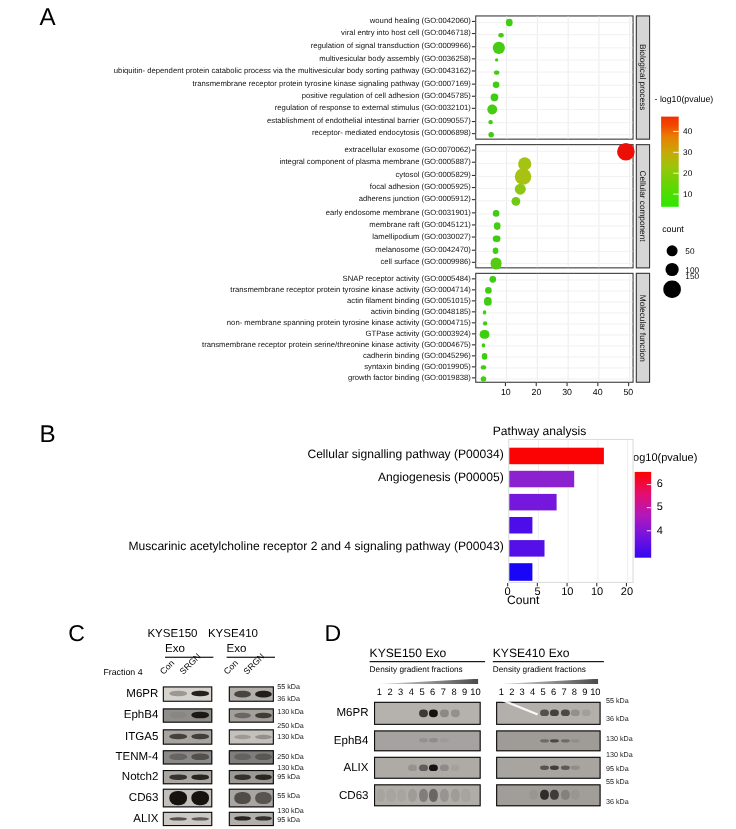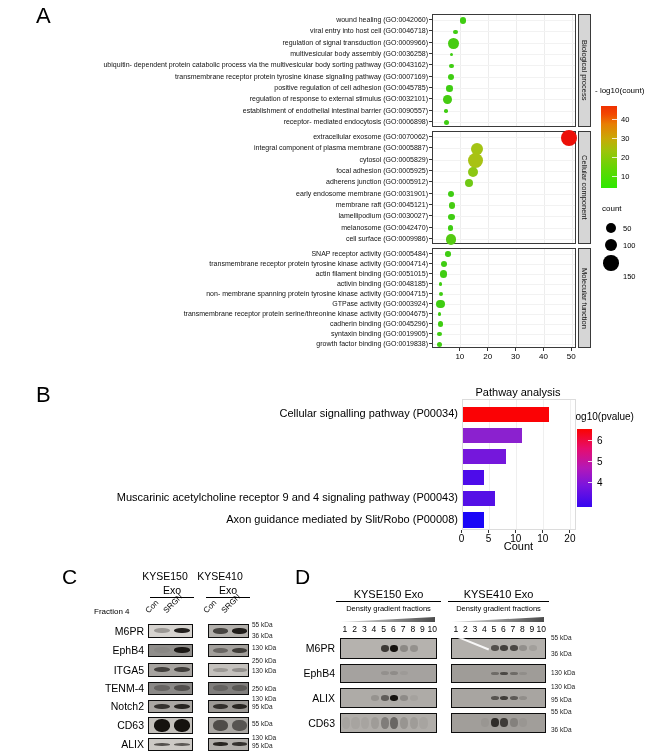--- a/index.html
+++ b/index.html
@@ -2,34 +2,34 @@
 <html><head>
 <meta charset="utf-8">
 <style>
   * { margin:0; padding:0; box-sizing:border-box; }
   html,body { background:#ffffff; }
   body { width:669px; height:754px; position:relative; overflow:hidden;
          font-family:"Liberation Sans", sans-serif; color:#000; }
   #fig { position:absolute; left:0; top:0; width:669px; height:754px; background:#fff; }
   .abs { position:absolute; }
   .panel-letter { font-size:22px; font-weight:400; color:#000; }
-  .ctr { text-align:center; }
+  .ctr { }
   .und { border-bottom:1.5px solid #000; padding-bottom:1px; }
 </style>
 </head>
 <body>
 
 <div id="fig">
 
   <div class="abs panel-letter" style="left:36px; top:3px;">A</div>
   <div class="abs panel-letter" style="left:36px; top:382px;">B</div>
   <div class="abs panel-letter" style="left:62px; top:565px; font-size:21px;">C</div>
   <div class="abs panel-letter" style="left:295px; top:565px; font-size:21px;">D</div>
 
-  <div class="abs" style="left:595px; top:86px; font-size:8px;">- log10(count)</div>
+  <div class="abs" style="left:595px; top:86px; font-size:8px;">- log10(pvalue)</div>
   <div class="abs" style="left:602px; top:204px; font-size:8px;">count</div>
 
   <div class="abs ctr" style="left:448px; top:386px; width:140px; font-size:11px;">Pathway analysis</div>
   <div class="abs ctr" style="left:461px; top:540px; width:115px; font-size:11px;">Count</div>
   <div class="abs" style="left:570px; top:411px; font-size:10px;">-log10(pvalue)</div>
 
   <div class="abs ctr" style="left:134px; top:570px; width:62px; font-size:10.5px;">KYSE150</div>
   <div class="abs ctr" style="left:189px; top:570px; width:62px; font-size:10.5px;">KYSE410</div>
   <div class="abs ctr und" style="left:150px; top:584px; width:44px; font-size:10.5px;">Exo</div>
   <div class="abs ctr und" style="left:206px; top:584px; width:44px; font-size:10.5px;">Exo</div>
@@ -206,36 +206,36 @@
     <div style="position: absolute; left: 621px; top: 134.16px; font-size: 7.5px;">30</div>
     <div style="position: absolute; left: 612px; top: 156.83px; width: 5px; height: 1px; background: rgb(255, 255, 255); opacity: 0.8;"></div>
     <div style="position: absolute; left: 621px; top: 152.83px; font-size: 7.5px;">20</div>
     <div style="position: absolute; left: 612px; top: 175.5px; width: 5px; height: 1px; background: rgb(255, 255, 255); opacity: 0.8;"></div>
     <div style="position: absolute; left: 621px; top: 171.5px; font-size: 7.5px;">10</div>
     <div style="position: absolute; left: 606px; top: 223px; width: 10px; height: 10px; border-radius: 50%; background: rgb(0, 0, 0);"></div>
     <div style="position: absolute; left: 623px; top: 223.5px; font-size: 7.5px;">50</div>
     <div style="position: absolute; left: 604.7px; top: 238.7px; width: 12.6px; height: 12.6px; border-radius: 50%; background: rgb(0, 0, 0);"></div>
     <div style="position: absolute; left: 623px; top: 240.5px; font-size: 7.5px;">100</div>
     <div style="position: absolute; left: 603.3px; top: 255.3px; width: 15.4px; height: 15.4px; border-radius: 50%; background: rgb(0, 0, 0);"></div>
-    <div style="position: absolute; left: 623px; top: 272px; font-size: 7.5px;">150</div>
+    <div style="position: absolute; left: 623px; top: 247px; font-size: 7.5px;">150</div>
     <div style="position: absolute; left: 461.5px; top: 399px; width: 114px; height: 131px; background: rgb(255, 255, 255); border: 1px solid rgb(220, 220, 220);">
       <div style="position: absolute; left: 26.6px; top: 0px; width: 1px; height: 100%; background: rgb(239, 239, 239);"></div>
       <div style="position: absolute; left: 53.7px; top: 0px; width: 1px; height: 100%; background: rgb(239, 239, 239);"></div>
       <div style="position: absolute; left: 80.8px; top: 0px; width: 1px; height: 100%; background: rgb(239, 239, 239);"></div>
       <div style="position: absolute; left: 107.9px; top: 0px; width: 1px; height: 100%; background: rgb(239, 239, 239);"></div>
       <div style="position: absolute; left: 0px; top: 6.5px; width: 86.72px; height: 15.5px; background: rgb(251, 2, 5);"></div>
       <div style="position: absolute; left: 0px; top: 27.6px; width: 59.62px; height: 15.5px; background: rgb(139, 33, 207);"></div>
       <div style="position: absolute; left: 0px; top: 48.7px; width: 43.36px; height: 15.5px; background: rgb(117, 23, 220);"></div>
       <div style="position: absolute; left: 0px; top: 69.8px; width: 21.68px; height: 15.5px; background: rgb(77, 12, 234);"></div>
       <div style="position: absolute; left: 0px; top: 90.9px; width: 32.52px; height: 15.5px; background: rgb(84, 16, 230);"></div>
       <div style="position: absolute; left: 0px; top: 112px; width: 21.68px; height: 15.5px; background: rgb(26, 6, 247);"></div>
     </div>
     <div style="position: absolute; left: 0px; top: 407px; width: 458px; text-align: right; font-size: 11px; white-space: nowrap; color: rgb(0, 0, 0);">Cellular signalling pathway (P00034)</div>
-    <div style="position: absolute; left: 0px; top: 491.4px; width: 458px; text-align: right; font-size: 11px; white-space: nowrap; color: rgb(0, 0, 0);">Muscarinic acetylcholine receptor 9 and 4 signaling pathway (P00043)</div>
-    <div style="position: absolute; left: 0px; top: 512.5px; width: 458px; text-align: right; font-size: 11px; white-space: nowrap; color: rgb(0, 0, 0);">Axon guidance mediated by Slit/Robo (P00008)</div>
+    <div style="position: absolute; left: 0px; top: 428.1px; width: 458px; text-align: right; font-size: 11px; white-space: nowrap; color: rgb(0, 0, 0);">Angiogenesis (P00005)</div>
+    <div style="position: absolute; left: 0px; top: 491.4px; width: 458px; text-align: right; font-size: 11px; white-space: nowrap; color: rgb(0, 0, 0);">Muscarinic acetylcholine receptor 2 and 4 signaling pathway (P00043)</div>
     <div style="position: absolute; left: 461px; top: 530px; width: 1px; height: 3px; background: rgb(51, 51, 51);"></div>
     <div style="position: absolute; left: 452.5px; top: 533px; width: 18px; text-align: center; font-size: 10px;">0</div>
     <div style="position: absolute; left: 488.1px; top: 530px; width: 1px; height: 3px; background: rgb(51, 51, 51);"></div>
     <div style="position: absolute; left: 479.6px; top: 533px; width: 18px; text-align: center; font-size: 10px;">5</div>
     <div style="position: absolute; left: 515.2px; top: 530px; width: 1px; height: 3px; background: rgb(51, 51, 51);"></div>
     <div style="position: absolute; left: 506.7px; top: 533px; width: 18px; text-align: center; font-size: 10px;">10</div>
     <div style="position: absolute; left: 542.3px; top: 530px; width: 1px; height: 3px; background: rgb(51, 51, 51);"></div>
     <div style="position: absolute; left: 533.8px; top: 533px; width: 18px; text-align: center; font-size: 10px;">10</div>
     <div style="position: absolute; left: 569.4px; top: 530px; width: 1px; height: 3px; background: rgb(51, 51, 51);"></div>
     <div style="position: absolute; left: 560.9px; top: 533px; width: 18px; text-align: center; font-size: 10px;">20</div>

